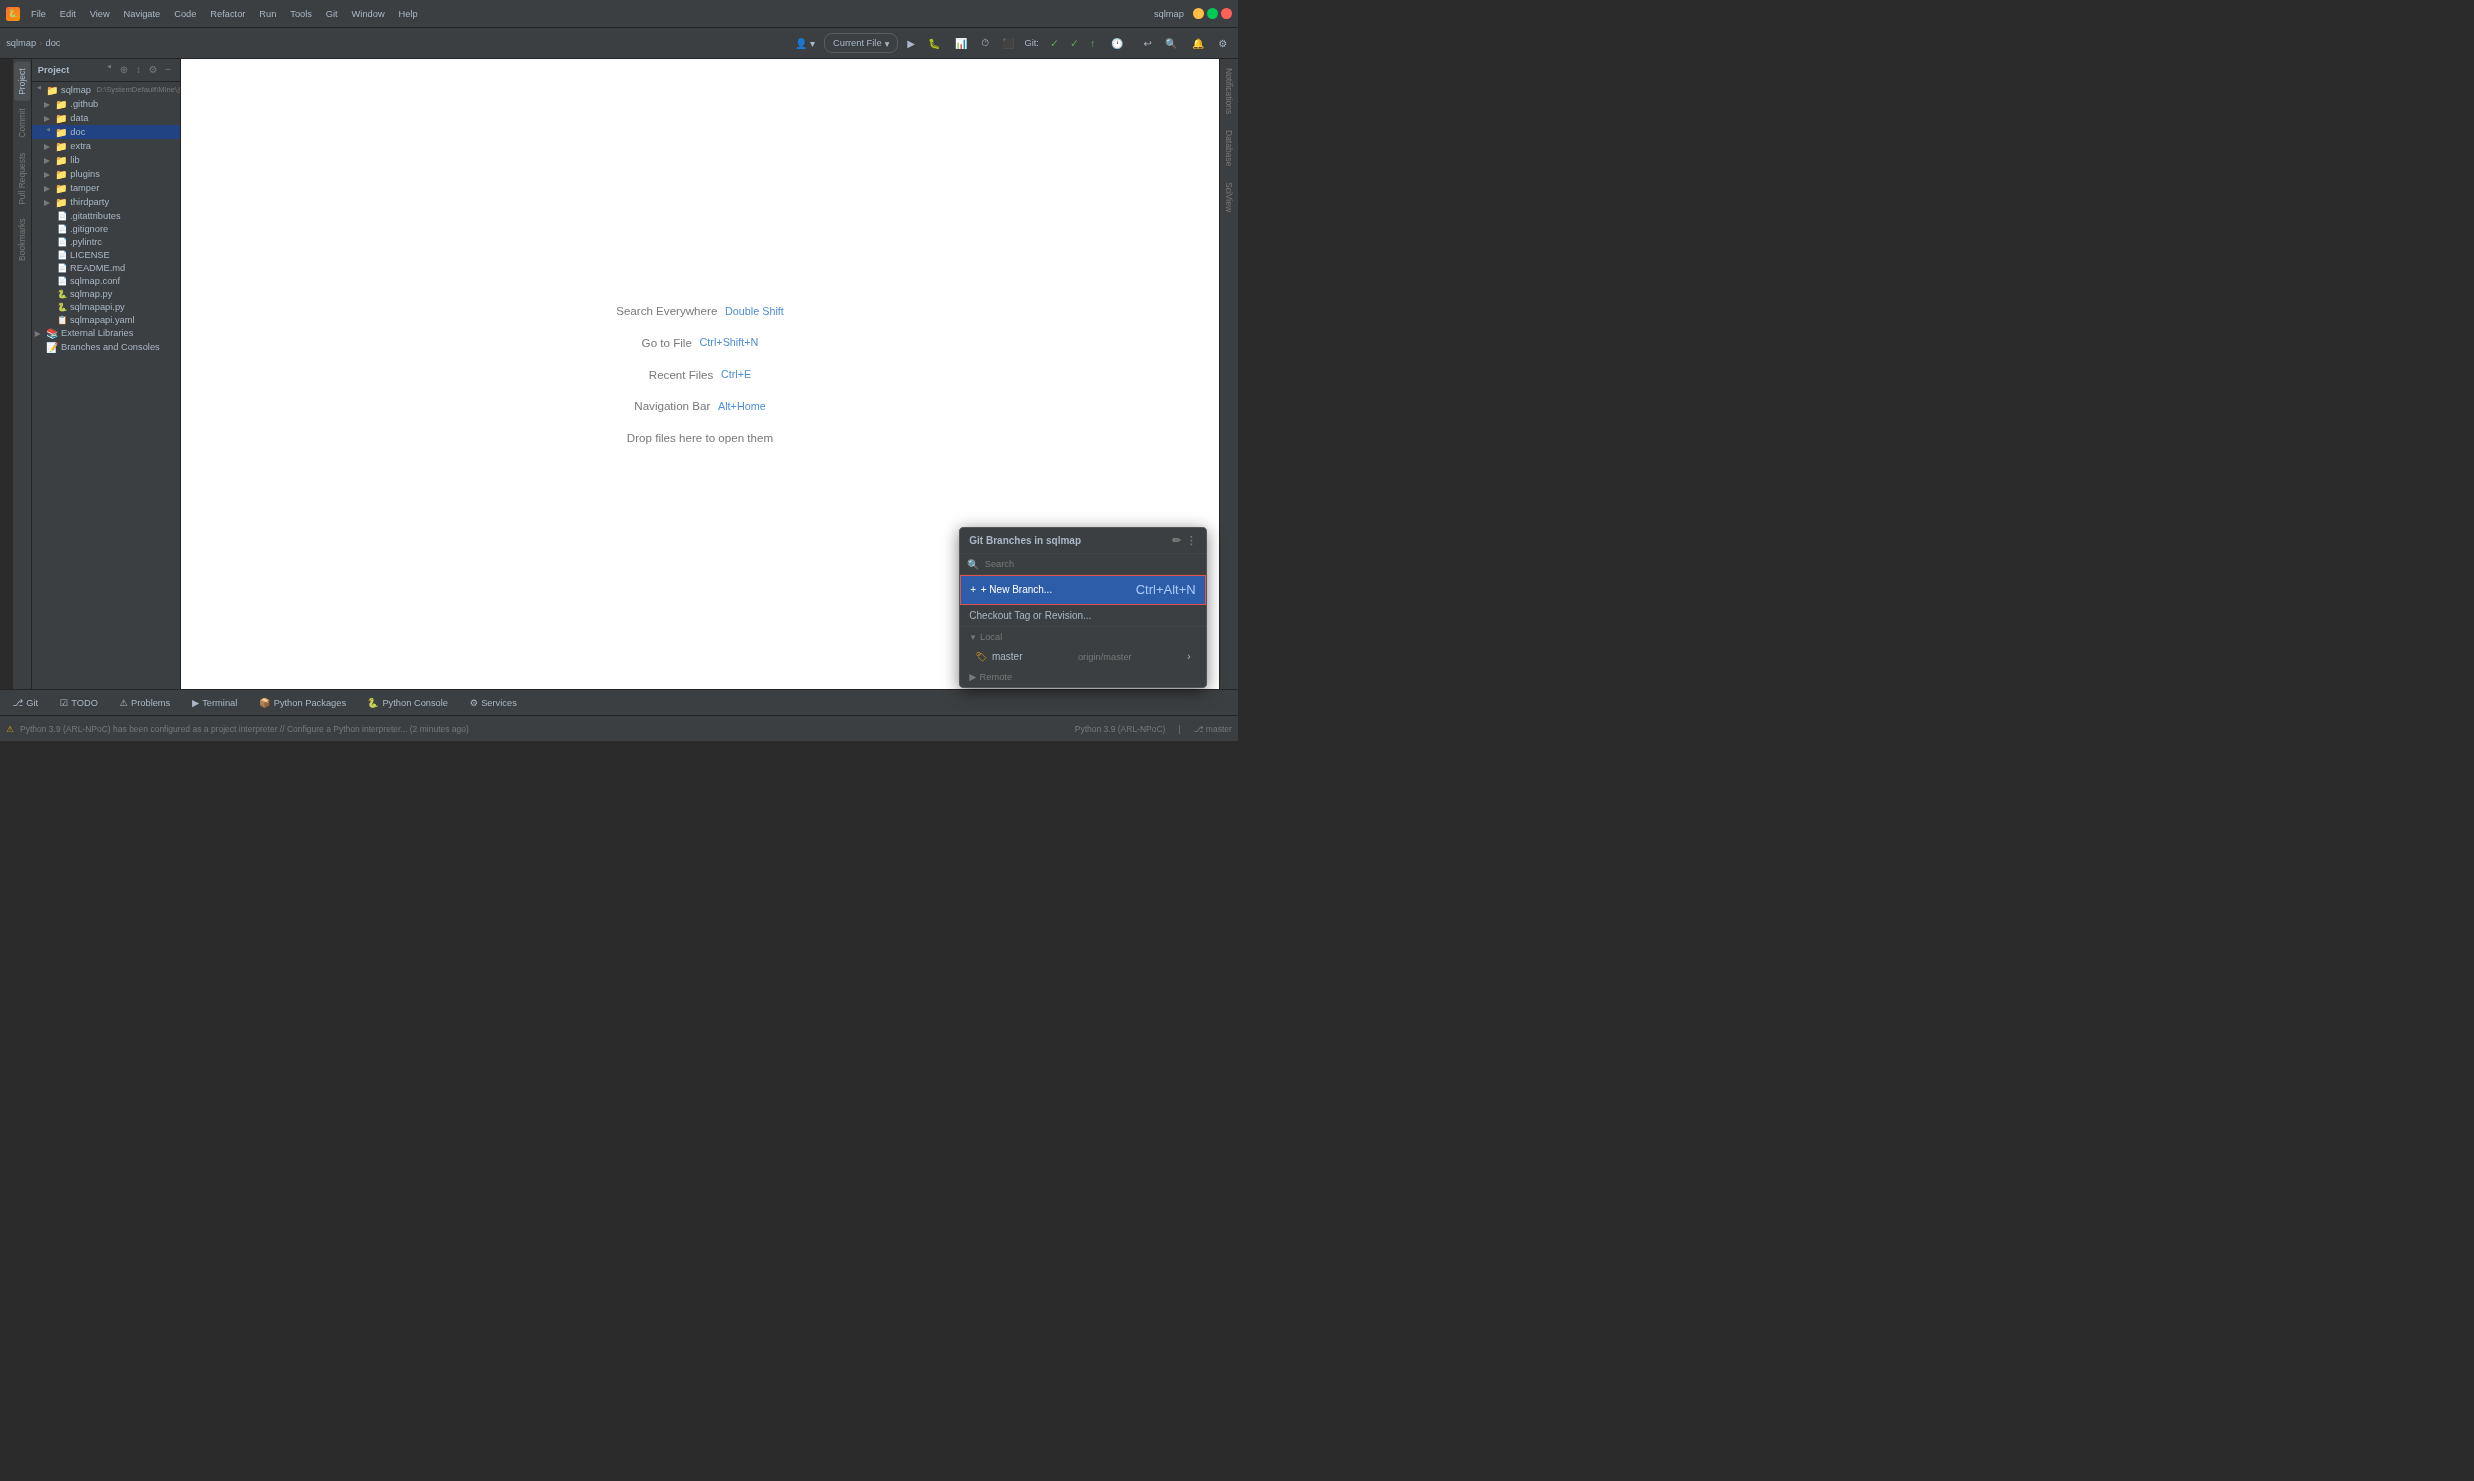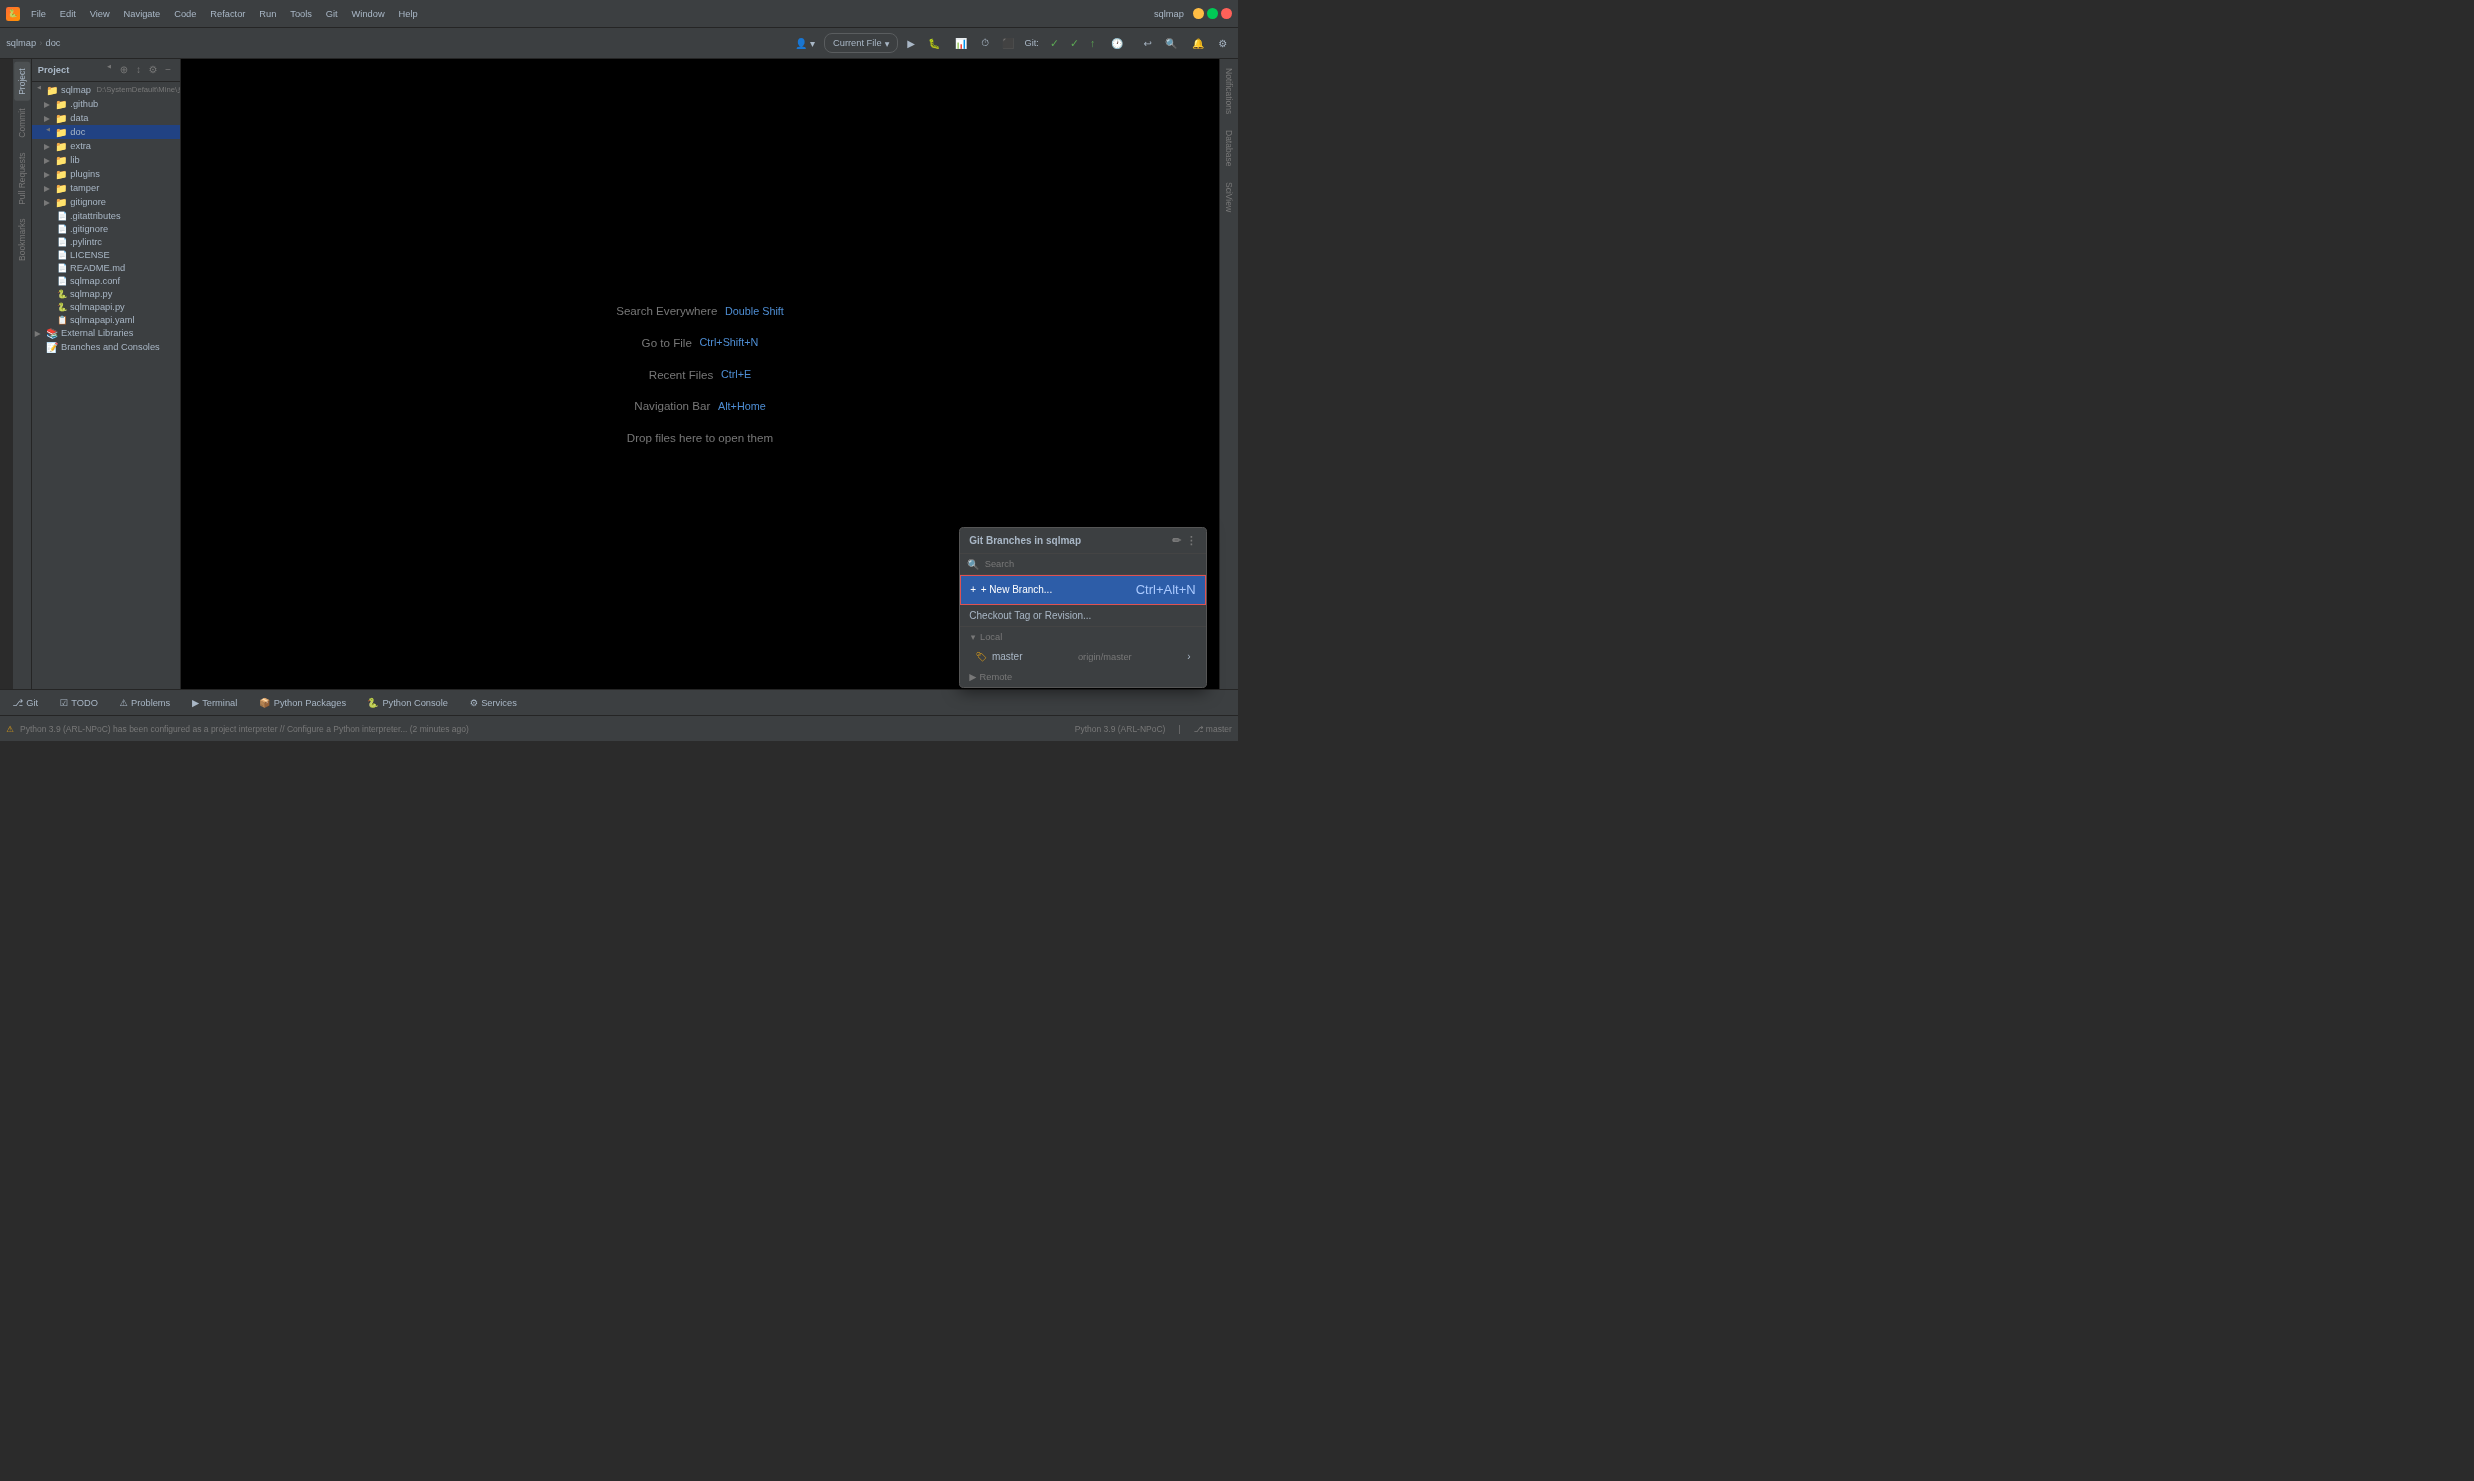--- a/index.html
+++ b/index.html
@@ -208,21 +208,21 @@
     .md-icon { color: #8a8a8a; }
     .yaml-icon { color: #cc7832; }
     .conf-icon { color: #a9b7c6; }
     .git-icon { color: #f44; }
     .item-label { color: #a9b7c6; }
     .item-label.dim { color: #787878; }
 
     
     .editor-area {
       flex: 1;
-      background: #000000;
+      background: #ffffff;
       display: flex;
       flex-direction: column;
       align-items: center;
       justify-content: center;
       gap: 18.6px;
     }
     .editor-hint {
       display: flex;
       align-items: center;
       gap: 7.7px;
@@ -517,21 +517,21 @@
 
       <div class="tree-item tree-indent-1">
         <span class="tree-arrow">▶</span>
         <span class="folder-icon">📁</span>
         <span class="item-label">tamper</span>
       </div>
 
       <div class="tree-item tree-indent-1">
         <span class="tree-arrow">▶</span>
         <span class="folder-icon">📁</span>
-        <span class="item-label">gitignore</span>
+        <span class="item-label">thirdparty</span>
       </div>
 
       <div class="tree-item tree-indent-1">
         <span class="tree-arrow" style="visibility:hidden">▶</span>
         <span class="file-icon git-icon">📄</span>
         <span class="item-label">.gitattributes</span>
       </div>
 
       <div class="tree-item tree-indent-1">
         <span class="tree-arrow" style="visibility:hidden">▶</span>

